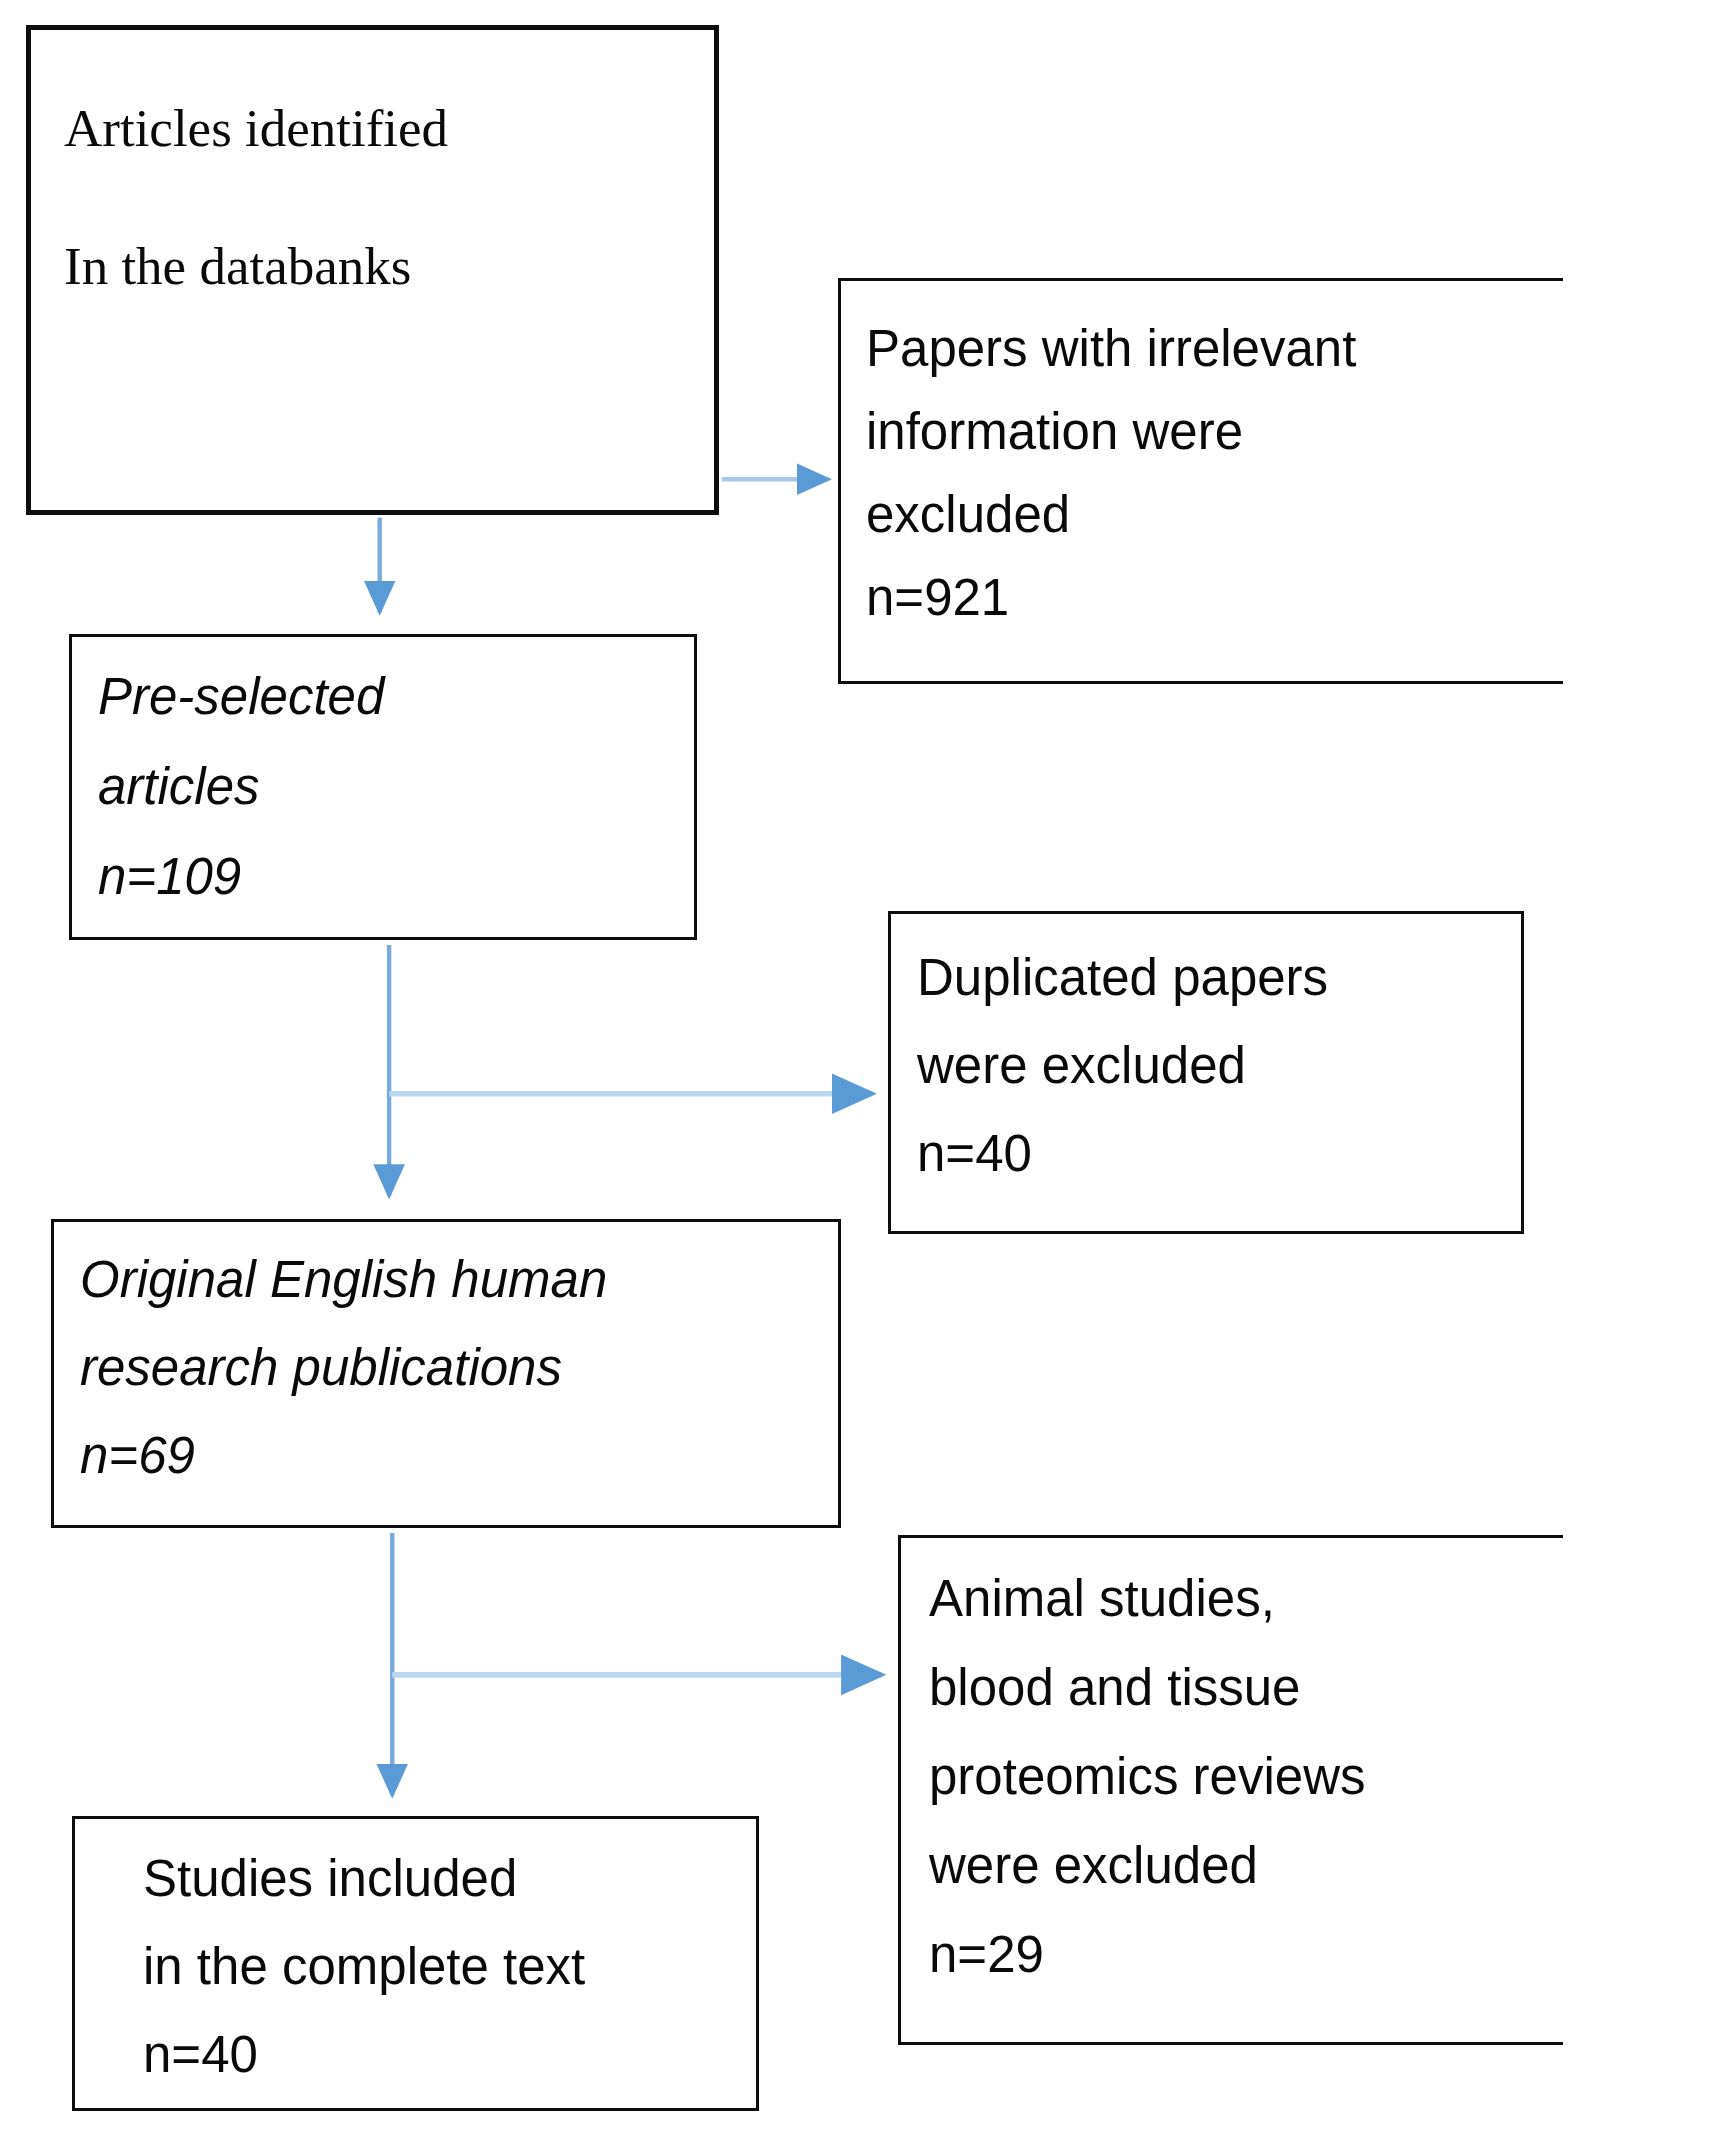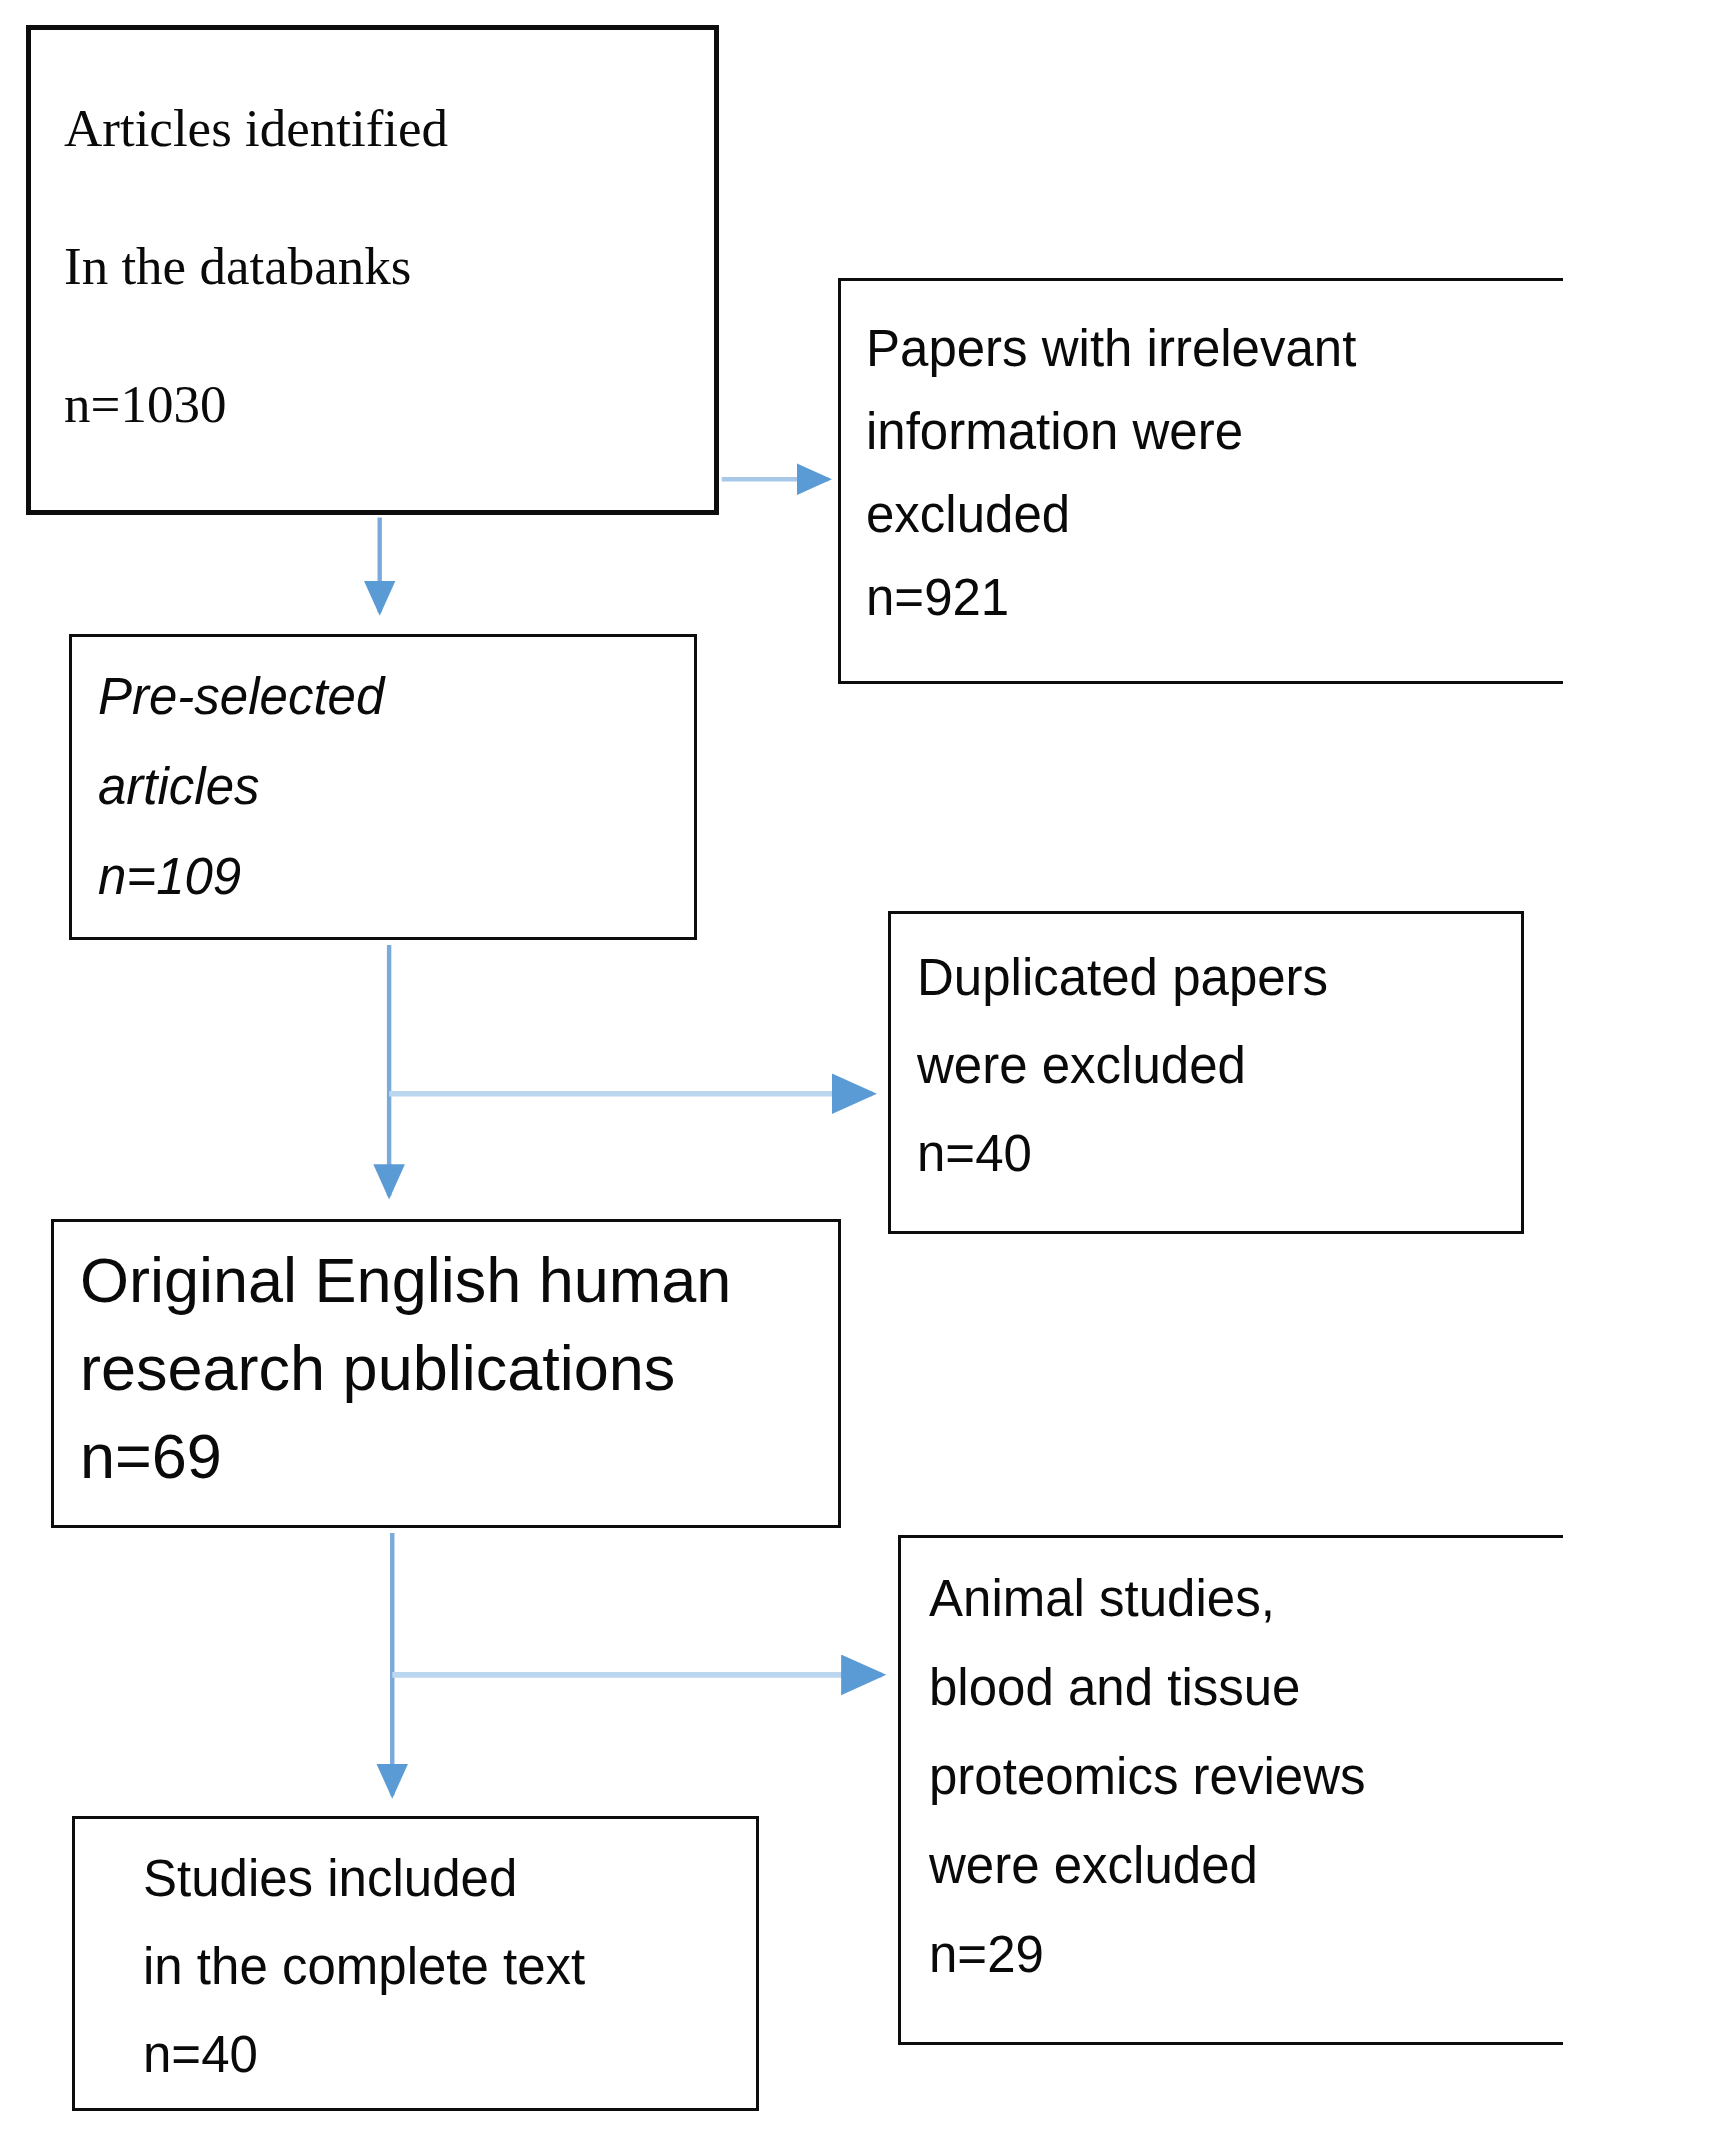--- a/index.html
+++ b/index.html
@@ -54,21 +54,21 @@
   #node-preselected .line { font-size: 51px; line-height: 90px; }
 
   
   #node-duplicated { left: 888px; top: 911px; width: 636px; height: 323px; border-width: 3.1px; }
   #node-duplicated .lines { top: 20px; left: 26px; }
   #node-duplicated .line { font-size: 51px; line-height: 88px; }
 
   
   #node-original { left: 51px; top: 1219px; width: 790px; height: 309px; border-width: 3.1px; }
   #node-original .lines { top: 14px; left: 26px; }
-  #node-original .line { font-size: 63px; line-height: 88px; }
+  #node-original .line { font-size: 51px; line-height: 88px; font-style: italic; }
 
   
   #node-animal { left: 898px; top: 1519px; width: 799px; height: 510px; border-width: 3.1px; margin-top: 16px; }
   #node-animal .lines { top: 16.3px; left: 28px; }
   #node-animal .line { font-size: 51px; line-height: 89px; }
 
   
   #node-included { left: 72px; top: 1816px; width: 687px; height: 295px; border-width: 3.1px; }
   #node-included .lines { top: 16.3px; left: 26px; margin-left: 42px; }
   #node-included .line { font-size: 51px; line-height: 88px; }
@@ -102,21 +102,20 @@
     <line x1="620" y1="1742" x2="1390" y2="1742" stroke="#bbd6ef" stroke-width="9" marker-end="url(#ah)"></line>
 
     <line x1="625" y1="2442" x2="625" y2="2860" stroke="#7aa9dc" stroke-width="7" marker-end="url(#ah)"></line>
     <line x1="625" y1="2668" x2="1405" y2="2668" stroke="#bbd6ef" stroke-width="9" marker-end="url(#ah)"></line>
   </svg>
 
   <div class="node node-serif" id="node-identified">
     <div class="lines">
       <span class="line">Articles identified</span>
       <span class="line">In the databanks</span>
-      <span class="line">n=1030</span>
     </div>
   </div>
 
   <div class="node node-sans" id="node-irrelevant">
     <div class="lines">
       <span class="line">Papers with irrelevant</span>
       <span class="line">information were</span>
       <span class="line">excluded</span>
       <span class="line">n=921</span>
     </div>

